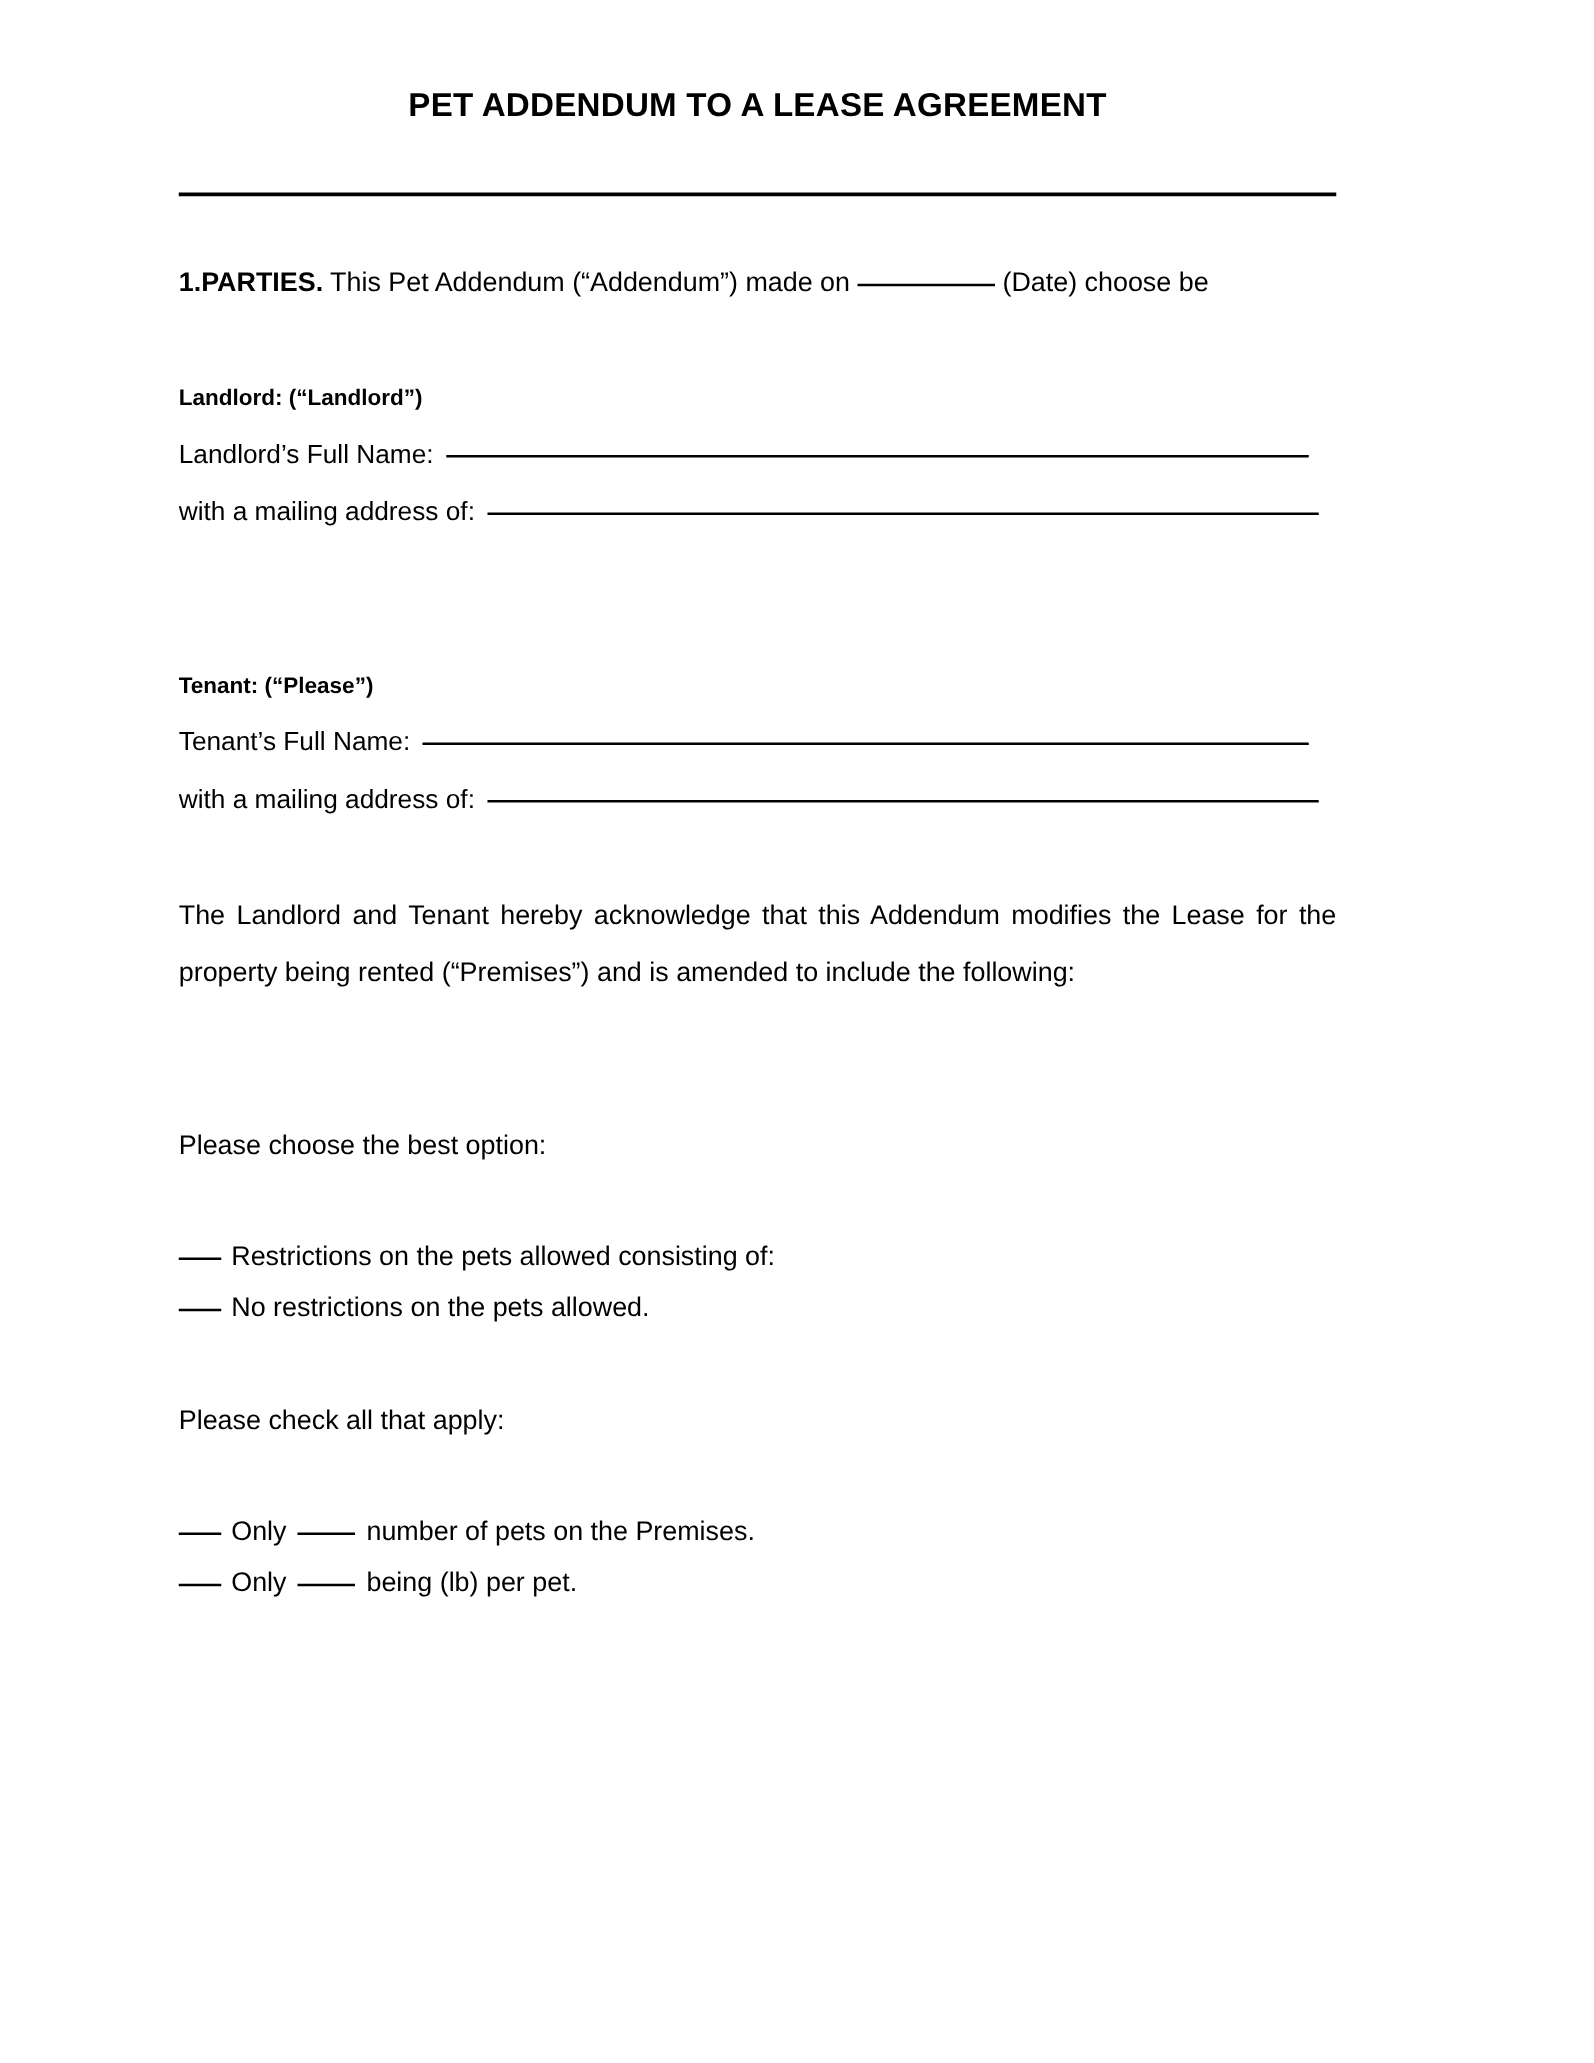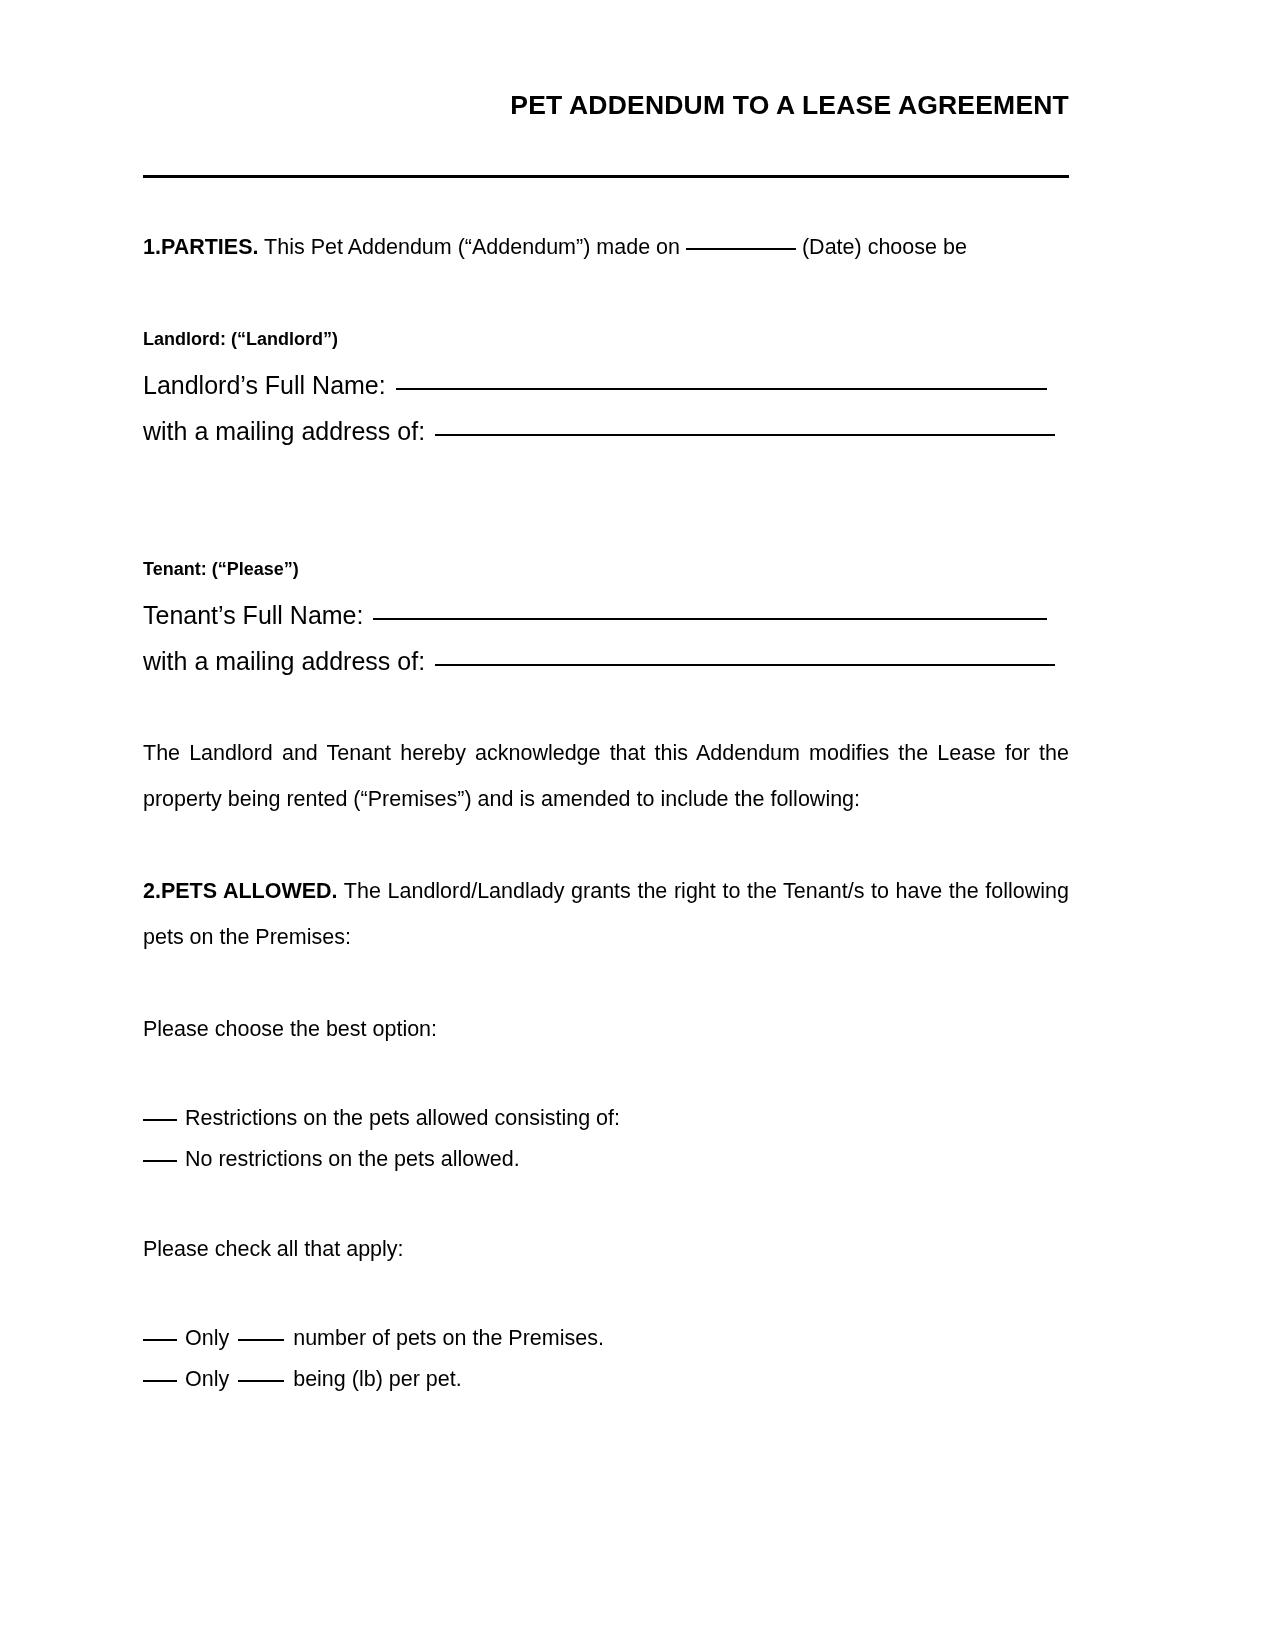--- a/index.html
+++ b/index.html
@@ -23,26 +23,26 @@
     padding: 0;
     position: relative;
   }
   .content {
     position: absolute;
     left: 143px;
     top: 0;
     width: 926px;
   }
   .doc-title {
-    text-align: right;
+    text-align: center;
     font-size: 26.5px;
     font-weight: bold;
     letter-spacing: 0.2px;
     margin: 0;
-    padding-top: 90px;
+    padding-top: 69px;
     line-height: 1.2;
   }
   .title-rule {
     border: 0;
     border-top: 3px solid #000;
     margin: 53px 0 0 0;
     width: 926px;
   }
   p.para {
     font-size: 21.5px;
@@ -58,21 +58,21 @@
     font-weight: bold;
   }
   .spacer-md { height: 46px; }
   .block-label {
     font-size: 18px;
     font-weight: bold;
     line-height: 46px;
     margin: 0;
   }
   .field-row {
-    font-size: 25px;
+    font-size: 21px;
     line-height: 46px;
     margin: 0;
     white-space: nowrap;
     display: flex;
     align-items: baseline;
   }
   .field-row .lbl { flex: 0 0 auto; }
   .field-row .rule {
     flex: 1 1 auto;
     border-bottom: 2px solid #000;
@@ -179,24 +179,20 @@
       <span class="lbl">with a mailing address of:</span>
       <span class="rule"></span>
     </div>
 
     <div class="spacer-md"></div>
 
     <p class="para">The Landlord and Tenant hereby acknowledge that this Addendum modifies the Lease for the property being rented (“Premises”) and is amended to include the following:</p>
 
     <div class="spacer-md"></div>
 
-    <p class="para">
-      <span class="bold">2.PETS ALLOWED.</span>
-      <span>The Landlord/Landlady grants the right to the Tenant/s to have the following pets on the Premises:</span>
-    </p>
 
     <div class="spacer-md"></div>
 
     <p class="line-text">Please choose the best option:</p>
 
     <div class="spacer-md"></div>
 
     <p class="opt-line">
       <span class="blank-short"></span>
       <span>Restrictions on the pets allowed consisting of:</span>

